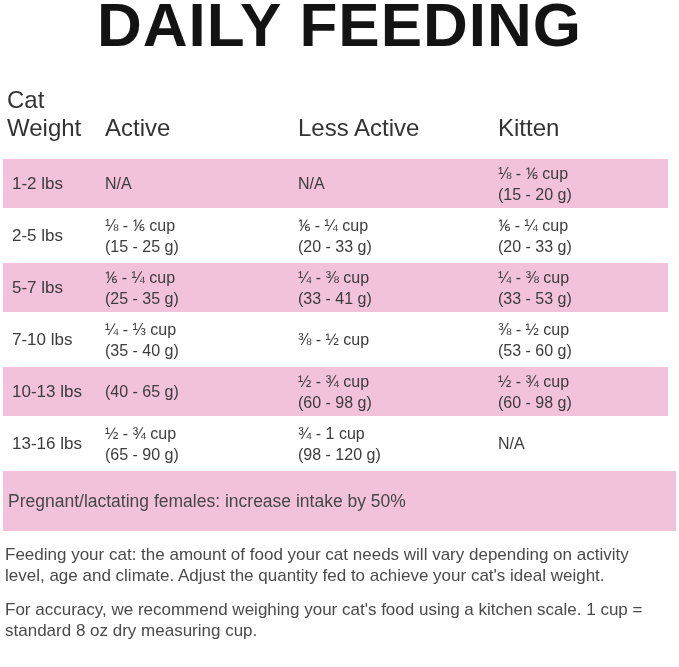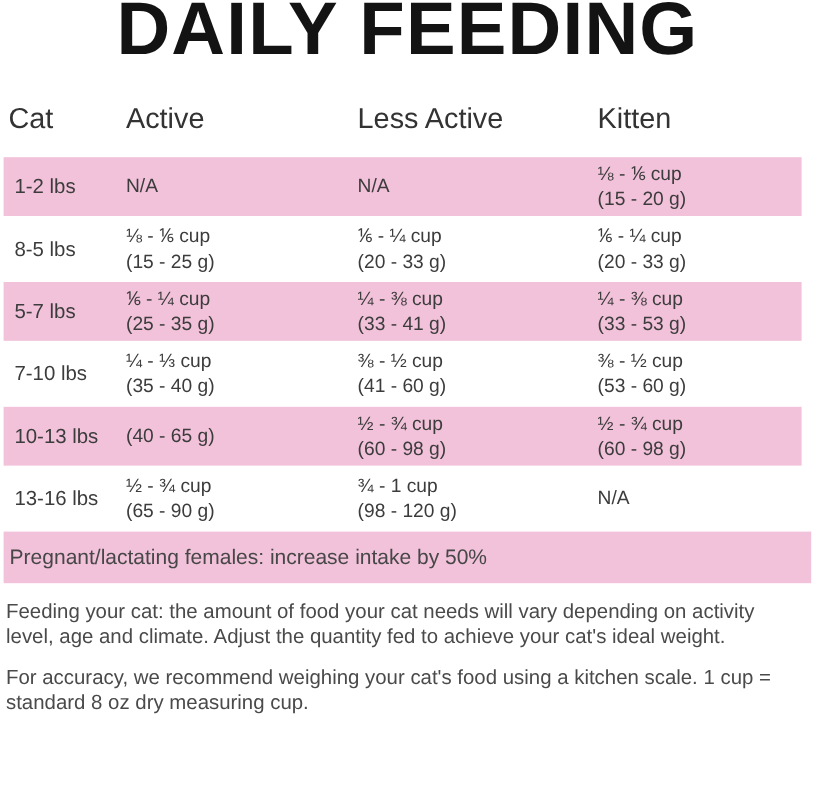--- a/index.html
+++ b/index.html
@@ -59,21 +59,21 @@
   }
   .cell.weight {
     padding-left: 9px;
     font-size: 17px;
   }
   .grams { }
   .grams:empty { display: none; }
 
   
   .note-band {
-    height: 43px;
+    height: 60px;
     margin: 0 3px;
     background: var(--pink, #f2c1da);
     display: flex;
     align-items: center;
     padding-left: 5px;
     box-sizing: border-box;
     font-size: 17.5px;
     color: #474747;
   }
 
@@ -90,20 +90,21 @@
 
 <div class="page">
 
   <h1 class="title">
     <div>DAILY FEEDING</div>
   </h1>
 
   <div class="thead">
     <div class="th th-weight">
       <div>Cat</div>
+      <div>Weight</div>
     </div>
     <div class="th">Active</div>
     <div class="th">Less Active</div>
     <div class="th">Kitten</div>
   </div>
 
   <div class="rows">
 
     <div class="row pink">
       <div class="cell weight">1-2 lbs</div>
@@ -115,21 +116,21 @@
         <div class="cup">N/A</div>
 
       </div>
       <div class="cell">
         <div class="cup">⅛ - ⅙ cup</div>
         <div class="grams">(15 - 20 g)</div>
       </div>
     </div>
 
     <div class="row">
-      <div class="cell weight">8-5 lbs</div>
+      <div class="cell weight">2-5 lbs</div>
       <div class="cell">
         <div class="cup">⅛ - ⅙ cup</div>
         <div class="grams">(15 - 25 g)</div>
       </div>
       <div class="cell">
         <div class="cup">⅙ - ¼ cup</div>
         <div class="grams">(20 - 33 g)</div>
       </div>
       <div class="cell">
         <div class="cup">⅙ - ¼ cup</div>
@@ -154,21 +155,20 @@
     </div>
 
     <div class="row">
       <div class="cell weight">7-10 lbs</div>
       <div class="cell">
         <div class="cup">¼ - ⅓ cup</div>
         <div class="grams">(35 - 40 g)</div>
       </div>
       <div class="cell">
         <div class="cup">⅜ - ½ cup</div>
-        <div class="grams">(41 - 60 g)</div>
       </div>
       <div class="cell">
         <div class="cup">⅜ - ½ cup</div>
         <div class="grams">(53 - 60 g)</div>
       </div>
     </div>
 
     <div class="row pink">
       <div class="cell weight">10-13 lbs</div>
       <div class="cell">

